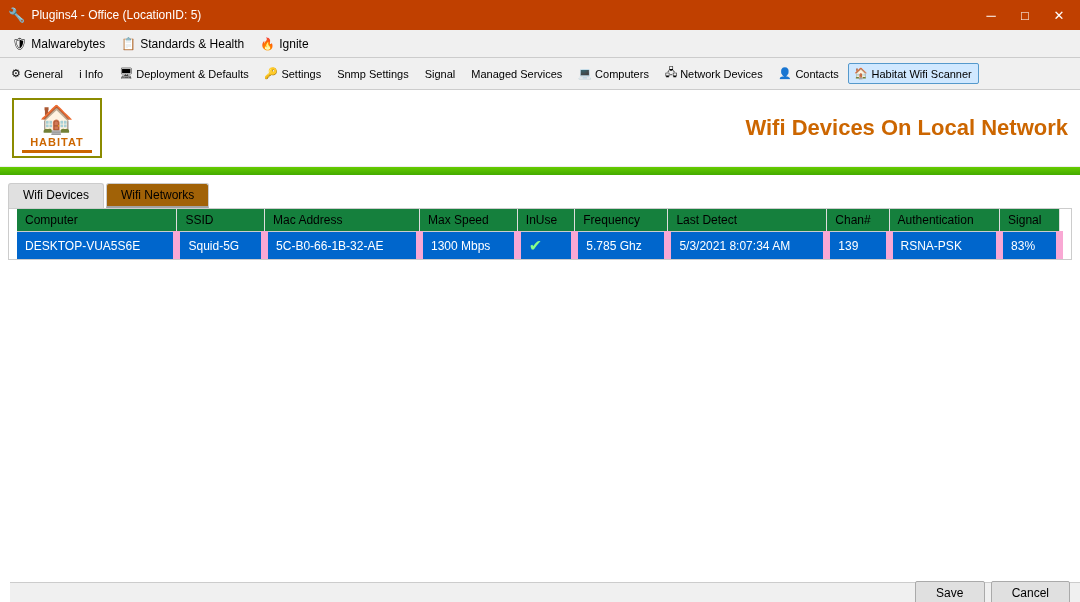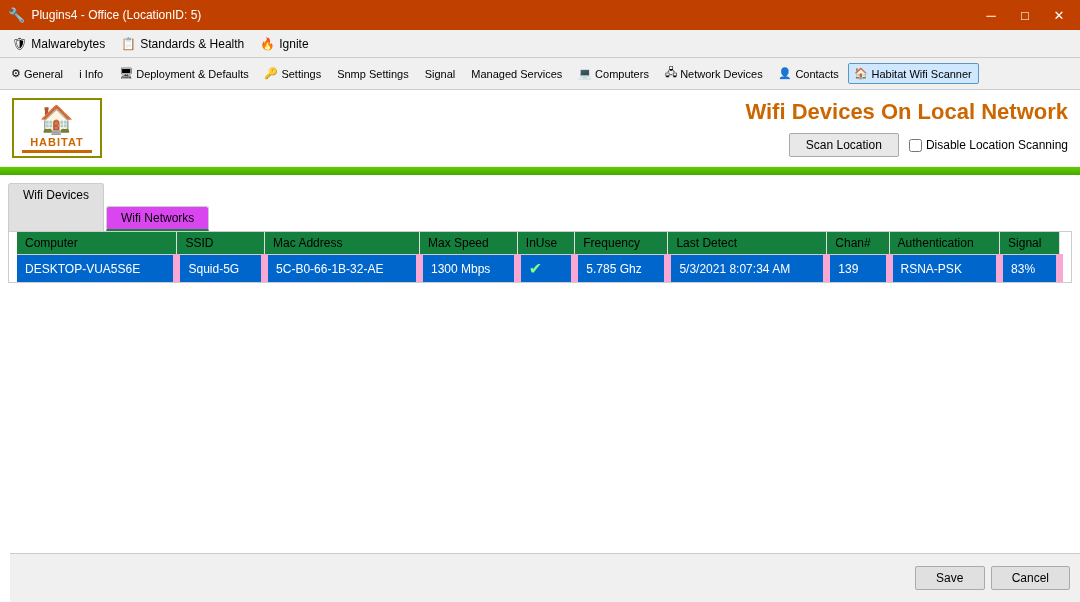--- a/index.html
+++ b/index.html
@@ -155,25 +155,24 @@
     .inner-tab {
       padding: 4px 14px;
       cursor: pointer;
       font-size: 12px;
       border: 1px solid #ccc;
       border-bottom: none;
       background: #e0e0e0;
       border-radius: 3px 3px 0 0;
     }
     .inner-tab.active {
-      background: #d946ef;
-      border-bottom: 2px solid #15803d;
+      background: #a16207;
+      border-bottom: 2px solid #a3a3a3;
       position: relative;
       z-index: 1;
-      margin-top: 23px;
     }
 
     
     #table-section {
       padding: 0 8px;
       border: 1px solid #ccc;
       margin: 0 8px;
     }
 
     #data-table {
@@ -214,21 +213,21 @@
     .row-selected .inuse-check {
       color: #88ff88;
     }
 
     
     #bottom-bar {
       position: absolute;
       bottom: 0;
       left: 10px;
       right: 0;
-      height: 49px;
+      height: 20px;
       background: #f0f0f0;
       border-top: 1px solid #ccc;
       display: flex;
       align-items: center;
       justify-content: flex-end;
       padding: 0 10px;
       gap: 6px;
     }
 
     .bottom-btn {
@@ -339,27 +338,20 @@
       <div id="logo-area">
         <div id="logo-box">
           <div class="house-icon">🏠</div>
           <div class="habitat-text">HABITAT</div>
           <div class="habitat-underline"></div>
         </div>
       </div>
 
       <div id="right-header">
         <div id="page-title">Wifi Devices On Local Network</div>
-        <div id="scan-controls">
-          <button id="scan-btn">Scan Location</button>
-          <label class="checkbox-label">
-            <input type="checkbox" style="">
-            <span>Disable Location Scanning</span>
-          </label>
-        </div>
       </div>
     </div>
 
     <div id="green-bar"></div>
 
     <div id="inner-tabs">
       <div class="inner-tab">
         <span>Wifi Devices</span>
       </div>
       <div class="inner-tab active">

